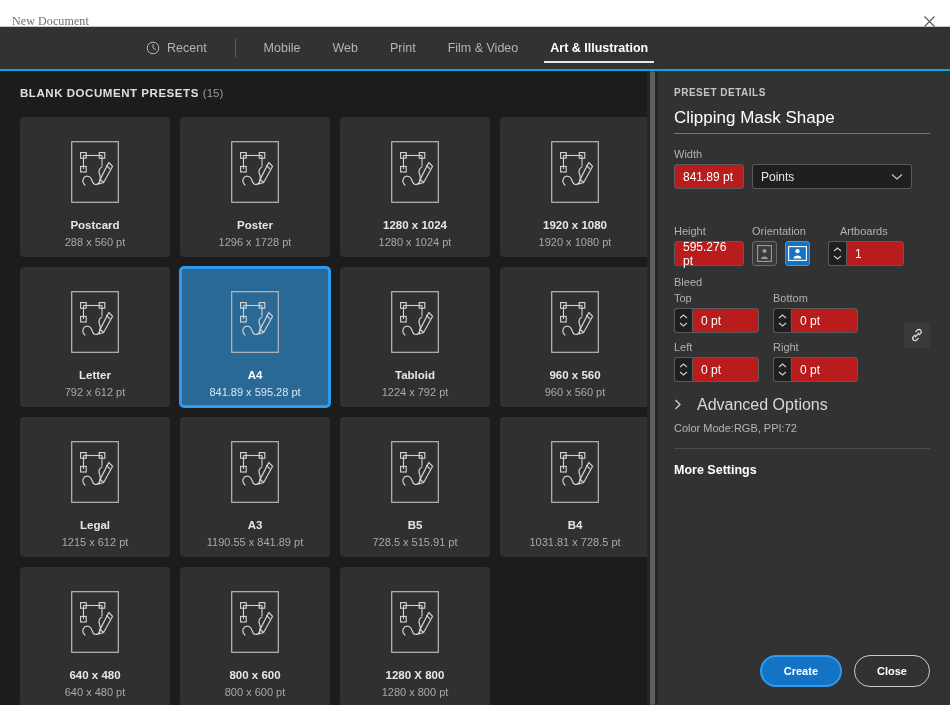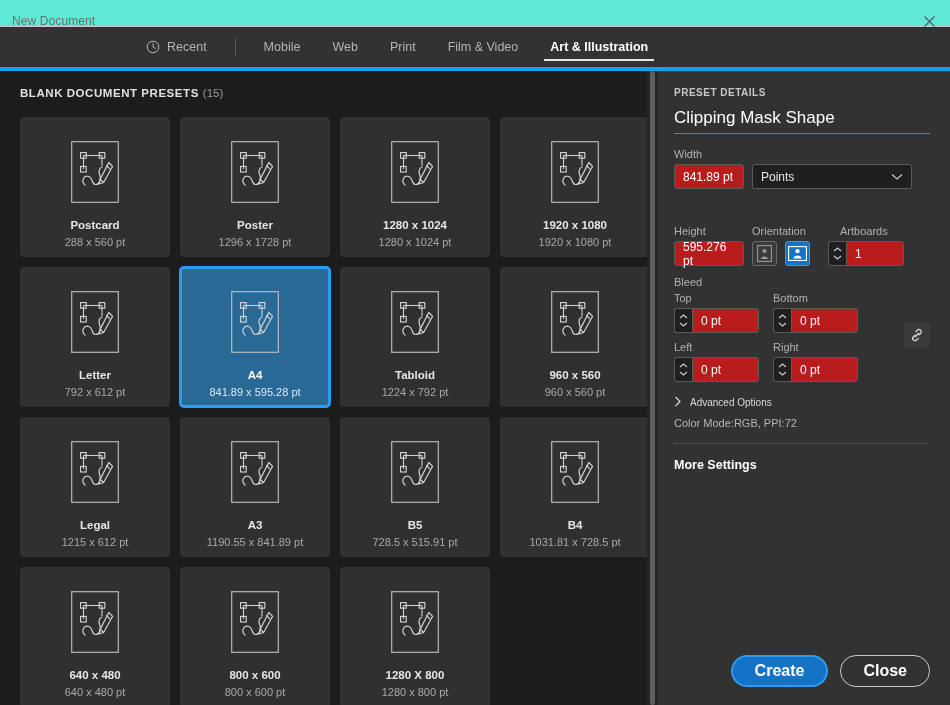--- a/index.html
+++ b/index.html
@@ -13,46 +13,47 @@
   #app {
     position: relative;
     width: 950px; height: 705px;
     background: #1c1c1c;
     display: flex; flex-direction: column;
   }
 
   
   .titlebar {
     height: 27px; min-height: 27px;
-    background: #5eead4;
+    background: #ffffff;
     border-bottom: 1px solid #c8c8c8;
     display: flex; align-items: center;
     padding: 16px 8px 0 12px;
     position: relative;
+    font-family: Liberation Serif, serif;
   }
   .titlebar-text {
     font-size: 12px; color: #6e6e6e;
     letter-spacing: .1px;
   }
   .titlebar-close {
     margin-left: auto;
     width: 26px; height: 22px;
     display: flex; align-items: center; justify-content: center;
     color: #555; cursor: pointer;
   }
   .titlebar-close svg { display:block; }
 
   
   .tabbar {
     height: 44px; min-height: 44px;
     background: #323232;
     display: flex; align-items: stretch;
     justify-content: flex-start;
     padding-left: 130px;
-    border-bottom: 4px solid #0ea5e9;
+    border-bottom: 2px solid #0ea5e9;
     position: relative;
   }
   .tab {
     display: flex; align-items: center; gap: 7px;
     padding: 0 16px;
     font-size: 12.5px;
     color: #b4b4b4;
     cursor: pointer;
     position: relative;
     white-space: nowrap;
@@ -224,22 +225,22 @@
 
   .link-btn {
     width: 26px; height: 26px;
     background: #3a3a3a;
     border-radius: 3px;
     display: flex; align-items: center; justify-content: center;
     cursor: pointer;
   }
 
   .advanced {
-    display: flex; align-items: center; gap: 8px;
-    font-size: 10px; color: #d8d8d8;
+    display: flex; align-items: center; gap: 15px;
+    font-size: 16px; color: #d8d8d8;
     margin-top: 14px; cursor: pointer;
   }
   .colormode {
     font-size: 11px; color: #b5b5b5;
     margin-top: 8px;
   }
   .divider {
     height: 1px; background: #4a4a4a;
     margin: 14px 0 0 0;
   }
@@ -250,21 +251,21 @@
 
   .footer-buttons {
     position: absolute;
     right: 20px; bottom: 18px;
     display: flex; gap: 12px; align-items: center;
   }
   .btn {
     height: 32px;
     border-radius: 16px;
     display: flex; align-items: center; justify-content: center;
-    font-size: 16px; font-weight: bold;
+    font-size: 11px; font-weight: bold;
     cursor: pointer;
     padding: 0 22px;
   }
   .btn-primary {
     background: #1473c4;
     color: #ffffff;
     border: 2px solid #2d9bf0;
   }
   .btn-secondary {
     background: transparent;

